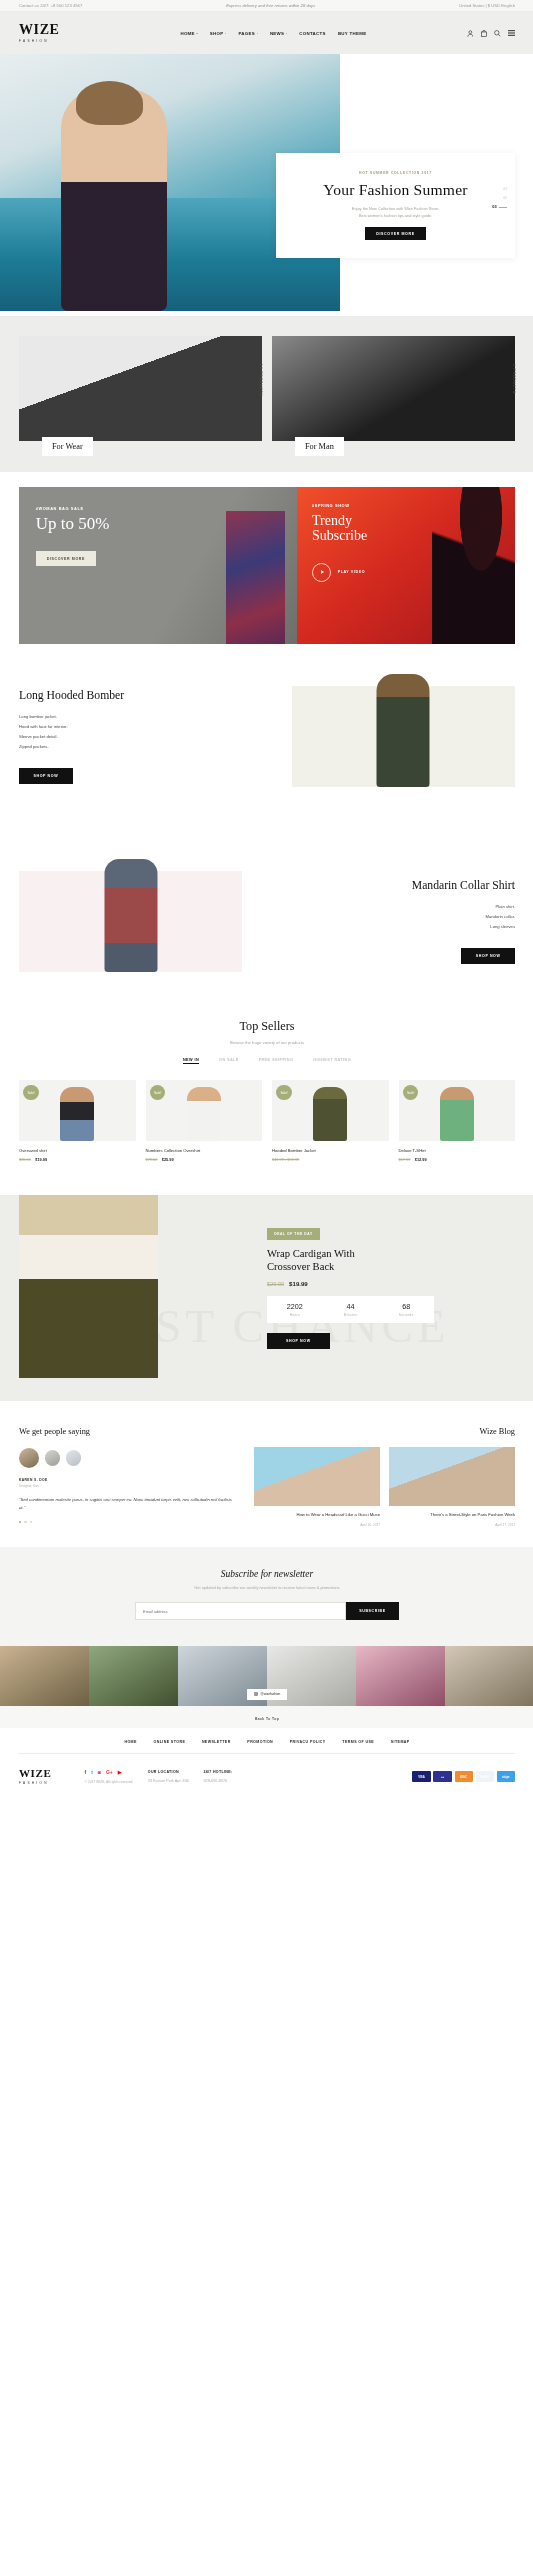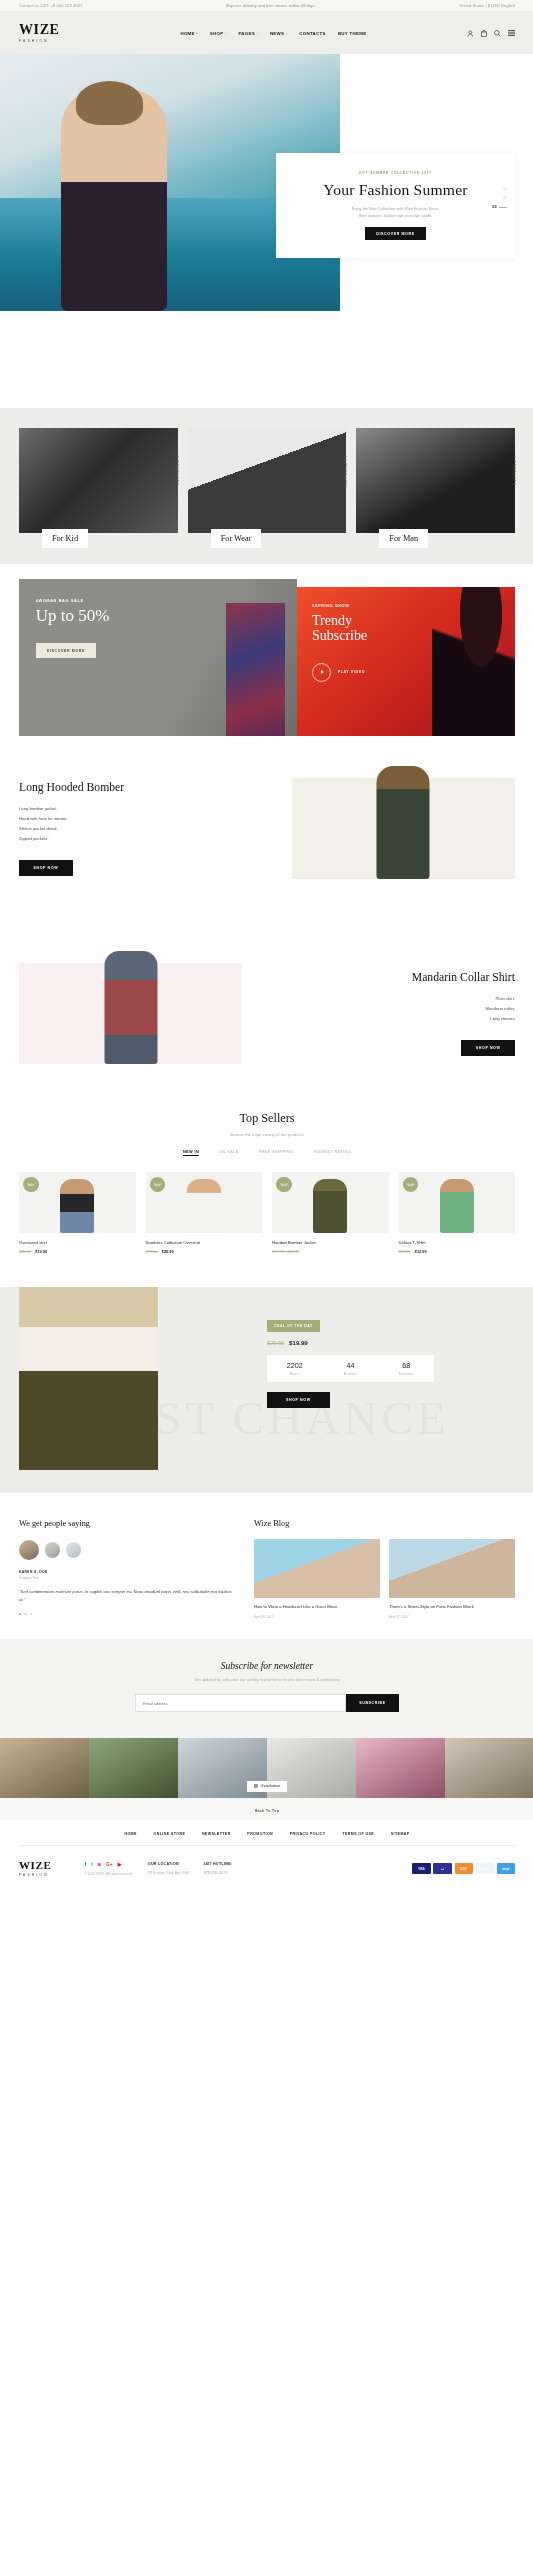--- a/index.html
+++ b/index.html
@@ -33,21 +33,21 @@
   .mainnav { flex:1; display:flex; justify-content:center; gap:12.2px; }
   .mainnav a {
     font-size:4.4px; font-weight:700; letter-spacing:0.3px; color:#1c1c1c;
     text-decoration:none; display:flex; align-items:center; gap:1.7px;
   }
   .dot { width:1.1px; height:1.1px; background:#b0ab7e; border-radius:50%; display:inline-block; }
   .hdr-icons { display:flex; align-items:center; gap:7.2px; }
   .hdr-icons svg { display:block; }
 
   
-  .hero { position:relative; height:354px; background:#fff; }
+  .hero { position:relative; height:262px; background:#fff; }
   .hero-img {
     position:absolute; left:0; top:0; width:340px; height:257px;
     background:linear-gradient(160deg,#e8eef0 0%,#cfe0e4 28%,#6fb3c4 55%,#2e91ab 78%,#1b6f8a 100%);
     overflow:hidden;
   }
   .hero-img .sea {
     position:absolute; left:0; bottom:0; width:100%; height:44%;
     background:linear-gradient(180deg,#4ea6bd,#1d7b96 55%,#16607a);
   }
   .hero-img .figure {
@@ -112,21 +112,20 @@
   .promo-h { font-size:17px; color:#fff; margin-top:4.4px; line-height:1; }
   .promo-btn {
     margin-top:19px; display:inline-block; background:#eceade; color:#4c4c44;
     font-size:3.6px; font-weight:700; letter-spacing:0.6px; padding:5.6px 11px;
     border:none; cursor:pointer;
   }
   .promo-right {
     flex:1; position:relative; padding:16.7px 14.5px;
     background:linear-gradient(140deg,#f0502a 0%,#d42a1f 45%,#a2151c 100%);
     overflow:hidden;
-    margin-top:8px;
   }
   .promo-right .silhouette {
     position:absolute; right:-5.6px; top:0; width:89px; height:100%;
     background:radial-gradient(ellipse at 55% 18%,#2a1014 0 30%,transparent 31%),
                linear-gradient(200deg,transparent 0 40%,#170a10 42% 100%);
   }
   .promo-right .promo-h { font-size:14px; line-height:1.08; }
   .play-row { display:flex; align-items:center; gap:6.7px; margin-top:20px; position:relative; z-index:2; }
   .play-circle {
     width:19px; height:19px; border:0.6px solid rgba(255,255,255,.75); border-radius:50%;
@@ -209,21 +208,21 @@
   .cbox .num { font-size:7.2px; font-weight:400; color:#1d1d1b; }
   .cbox .lab { font-size:3.1px; color:#b0b0a9; letter-spacing:0.4px; margin-top:2.2px; }
   .deal-btn {
     margin-top:10px; background:#111; color:#fff; font-size:3.6px; font-weight:700;
     letter-spacing:0.6px; padding:6.1px 19px; border:none; cursor:pointer;
   }
 
   
   .twocol { display:flex; gap:22px; padding:25.6px 19px 20px; }
   .testi { flex:1.02; }
-  .blog { flex:1.25; }
+  .blog { flex:1.25;text-align:right; }
   .col-h { font-size:8.3px; color:#111; }
   .avatars { display:flex; gap:5.6px; margin-top:12.2px; align-items:center; }
   .av { width:20px; height:20px; border-radius:50%; }
   .av1 { background:linear-gradient(150deg,#cbb79a,#7b6a55); }
   .av2 { background:linear-gradient(150deg,#d6d6d2,#9d9d97); }
   .av3 { background:linear-gradient(150deg,#e3e6ea,#b8bfc6); }
   .av.sm { width:15.6px; height:15.6px; }
   .testi-name { font-size:3.3px; font-weight:700; letter-spacing:0.4px; color:#2a2a28; margin-top:10px; }
   .testi-role { font-size:3.1px; color:#b4b4ad; margin-top:2.2px; }
   .testi-quote { font-size:4.2px; font-style:italic; color:#3a3a36; line-height:1.95; margin-top:7.8px; }
@@ -379,25 +378,20 @@
     <div class="hero-pager">
       <div>01</div>
       <div>02</div>
       <div class="active">03</div>
     </div>
   </div>
 </div>
 
 <div class="cats">
   <div class="cat">
-    <div class="cat-img c1"></div>
-    <div class="cat-count">5 PRODUCTS</div>
-    <div class="cat-label serif">For Kid</div>
-  </div>
-  <div class="cat">
     <div class="cat-img c2"></div>
     <div class="cat-count">13 PRODUCTS</div>
     <div class="cat-label serif">For Wear</div>
   </div>
   <div class="cat">
     <div class="cat-img c3"></div>
     <div class="cat-count">3 PRODUCTS</div>
     <div class="cat-label serif">For Man</div>
   </div>
 </div>
@@ -515,20 +509,24 @@
       </div>
     </div>
   </div>
 </div>
 
 <div class="deal">
   <div class="deal-watermark">LAST CHANCE</div>
   <div class="deal-model"></div>
   <div class="deal-body">
     <div class="deal-badge">DEAL OF THE DAY</div>
+    <div class="deal-h serif">
+      <span>Wrap Cardigan With</span><br>
+      <span>Crossover Back</span>
+    </div>
     <div class="deal-price">
       <span class="old">$29.90</span>
       <span class="new">$19.99</span>
     </div>
     <div class="counter">
       <div class="cbox">
         <div class="num">2202</div>
         <div class="lab">Hours</div>
       </div>
       <div class="cbox">

